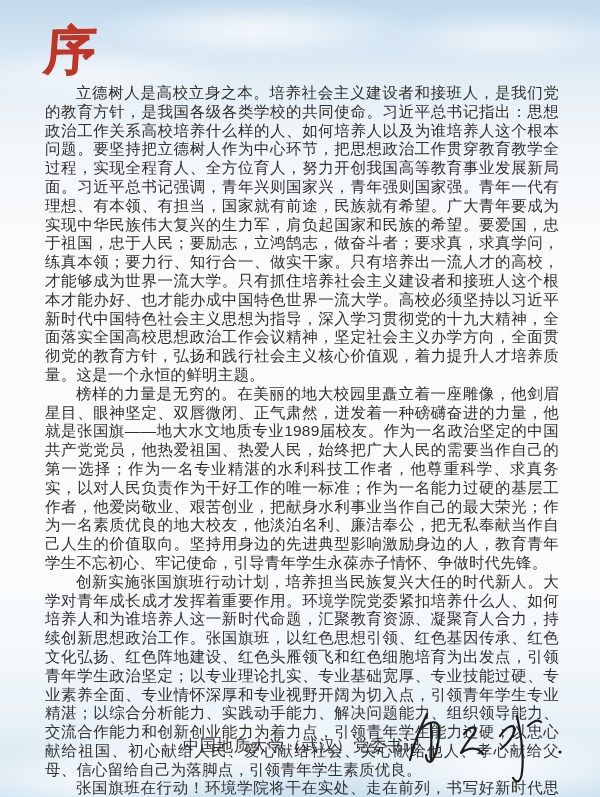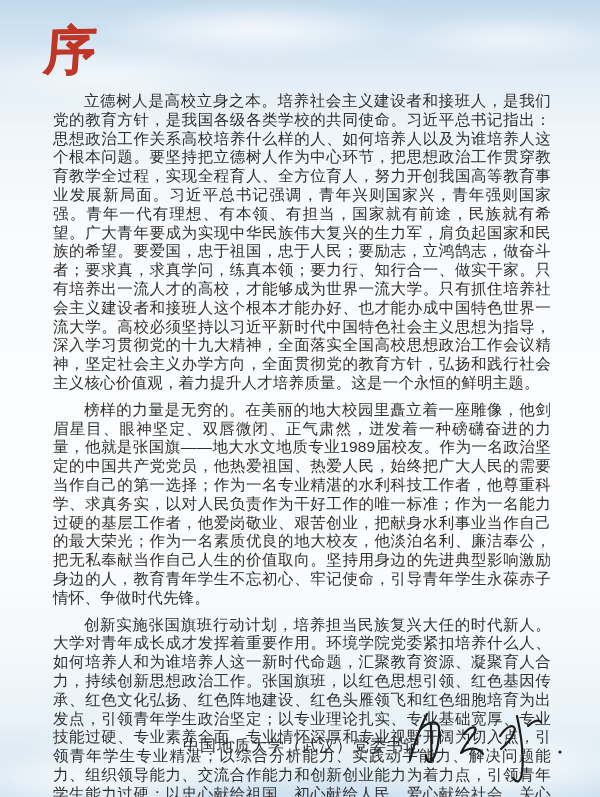--- a/index.html
+++ b/index.html
@@ -30,21 +30,21 @@
     font-family:"Liberation Serif","DejaVu Serif",serif;
     font-size:52px;line-height:58px;font-weight:900;color:#bf3626;
     transform:skewX(-5deg) rotate(-1deg);
     text-shadow:0.6px 0.6px 0 #bf3626;
   }
   .content{
     position:absolute;left:45px;top:84px;width:514px;
     font-size:15.5px;line-height:18.8px;color:#303030;
     text-align:justify;letter-spacing:0.2px;
   }
-  .content p{margin:8px;text-indent:2em;}
+  .content p{margin:0;text-indent:2em;}
   .sign-row{
     position:absolute;left:0;top:708px;width:600px;height:85px;
   }
   .affiliation{
     position:absolute;left:183px;top:28px;
     font-size:16px;color:#2c2c2c;letter-spacing:1px;
   }
   .signature-svg{position:absolute;left:400px;top:0px;}
 </style>
 </head>

